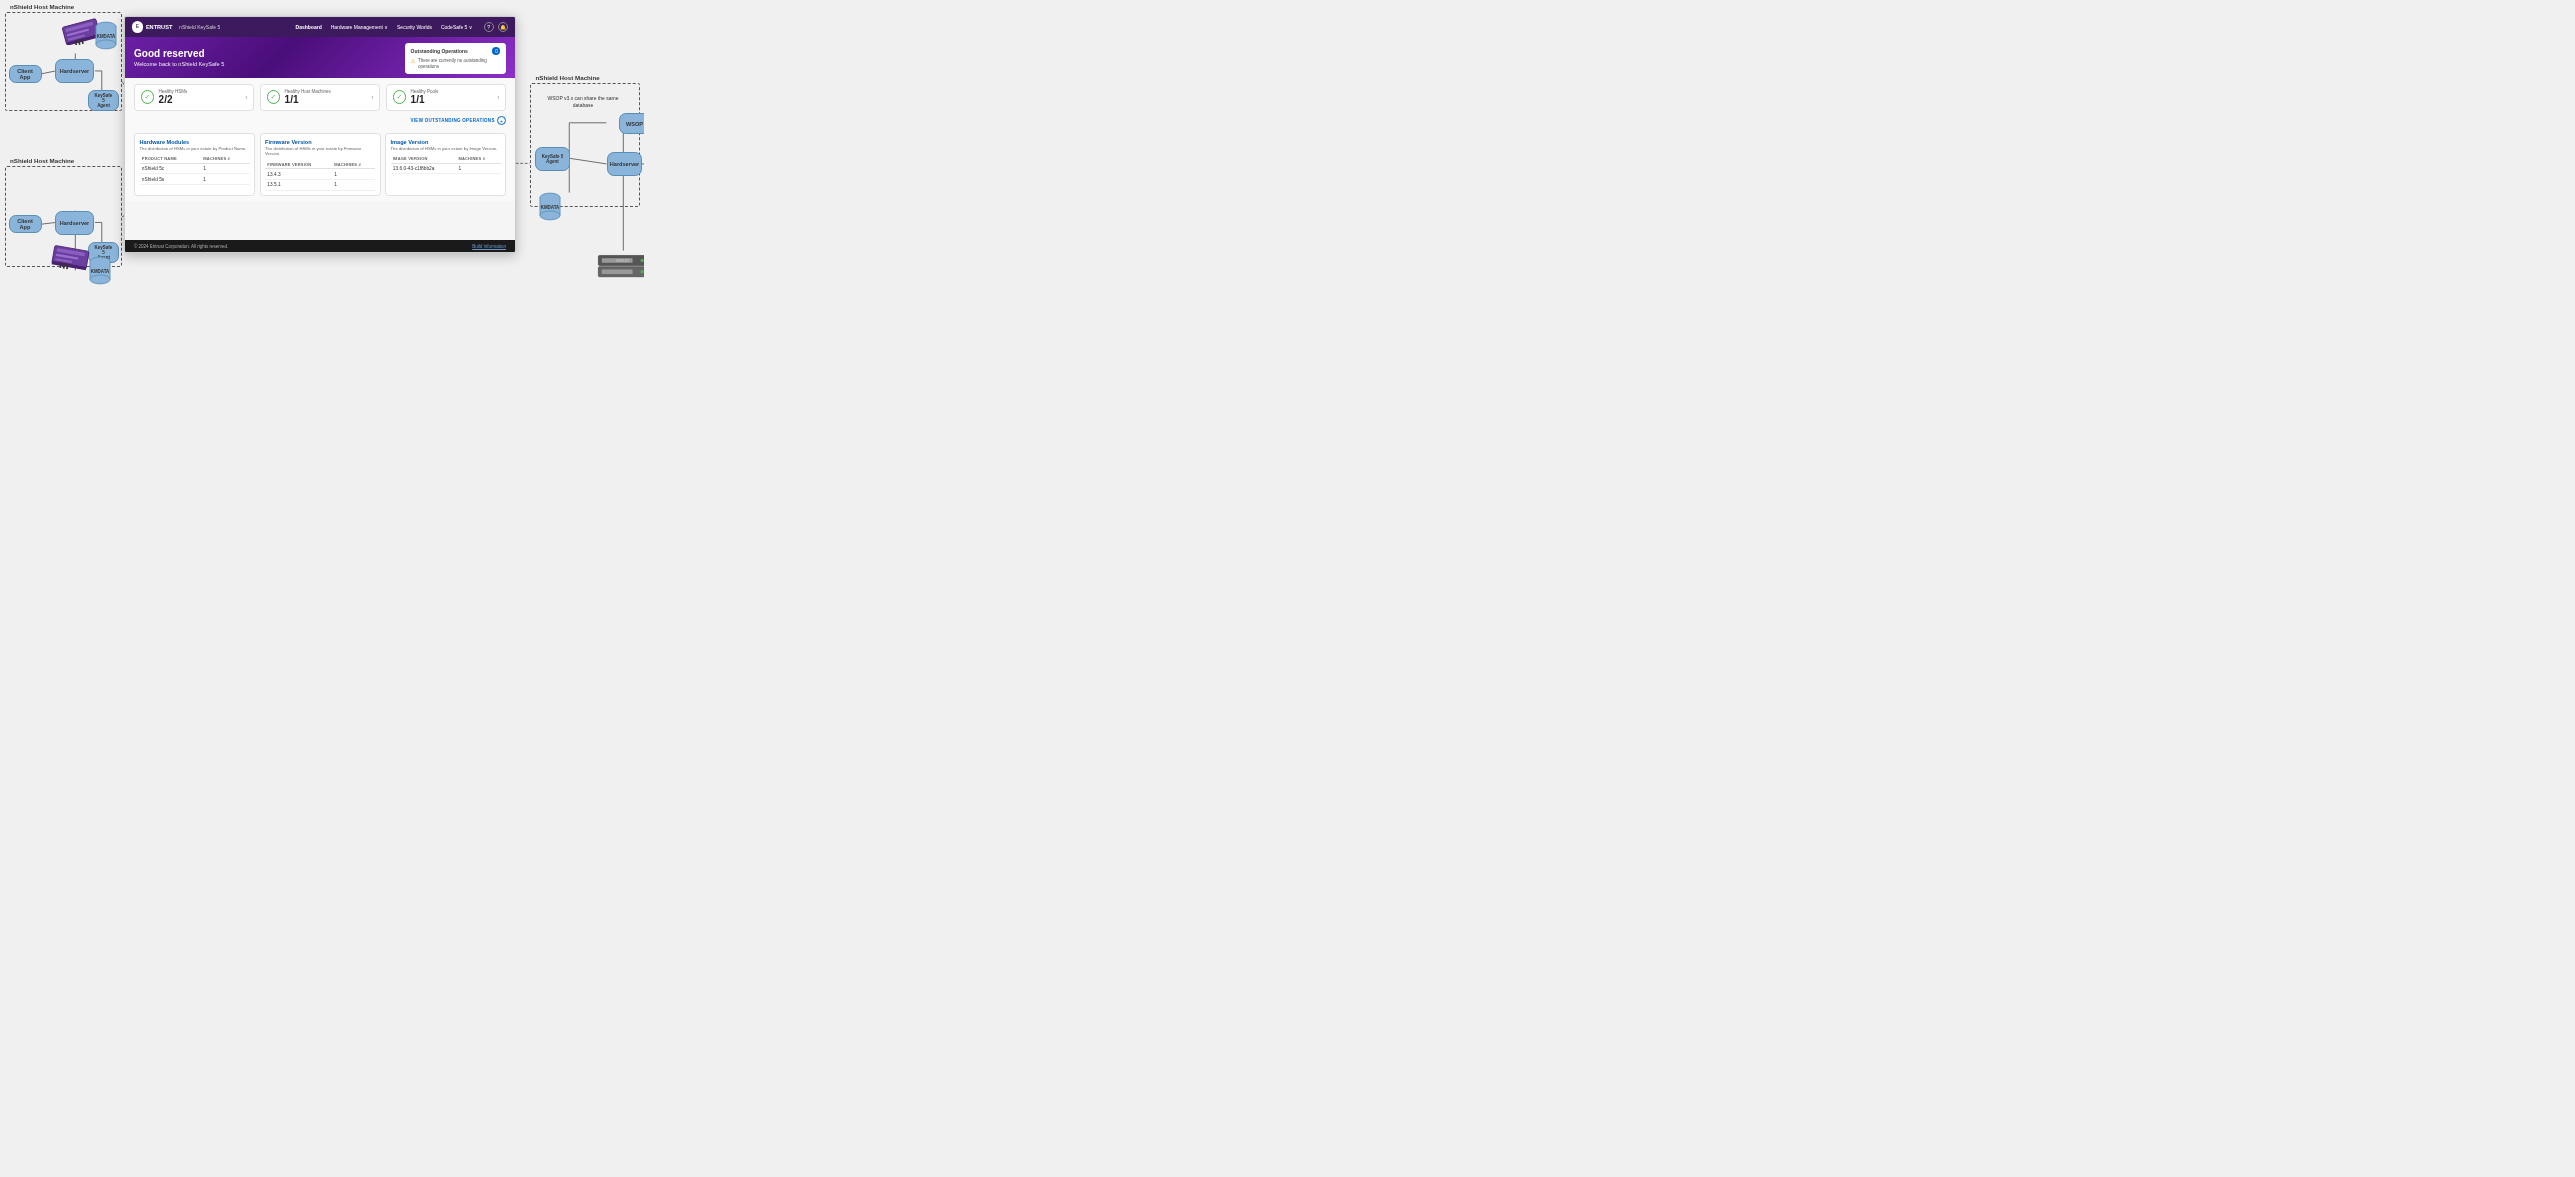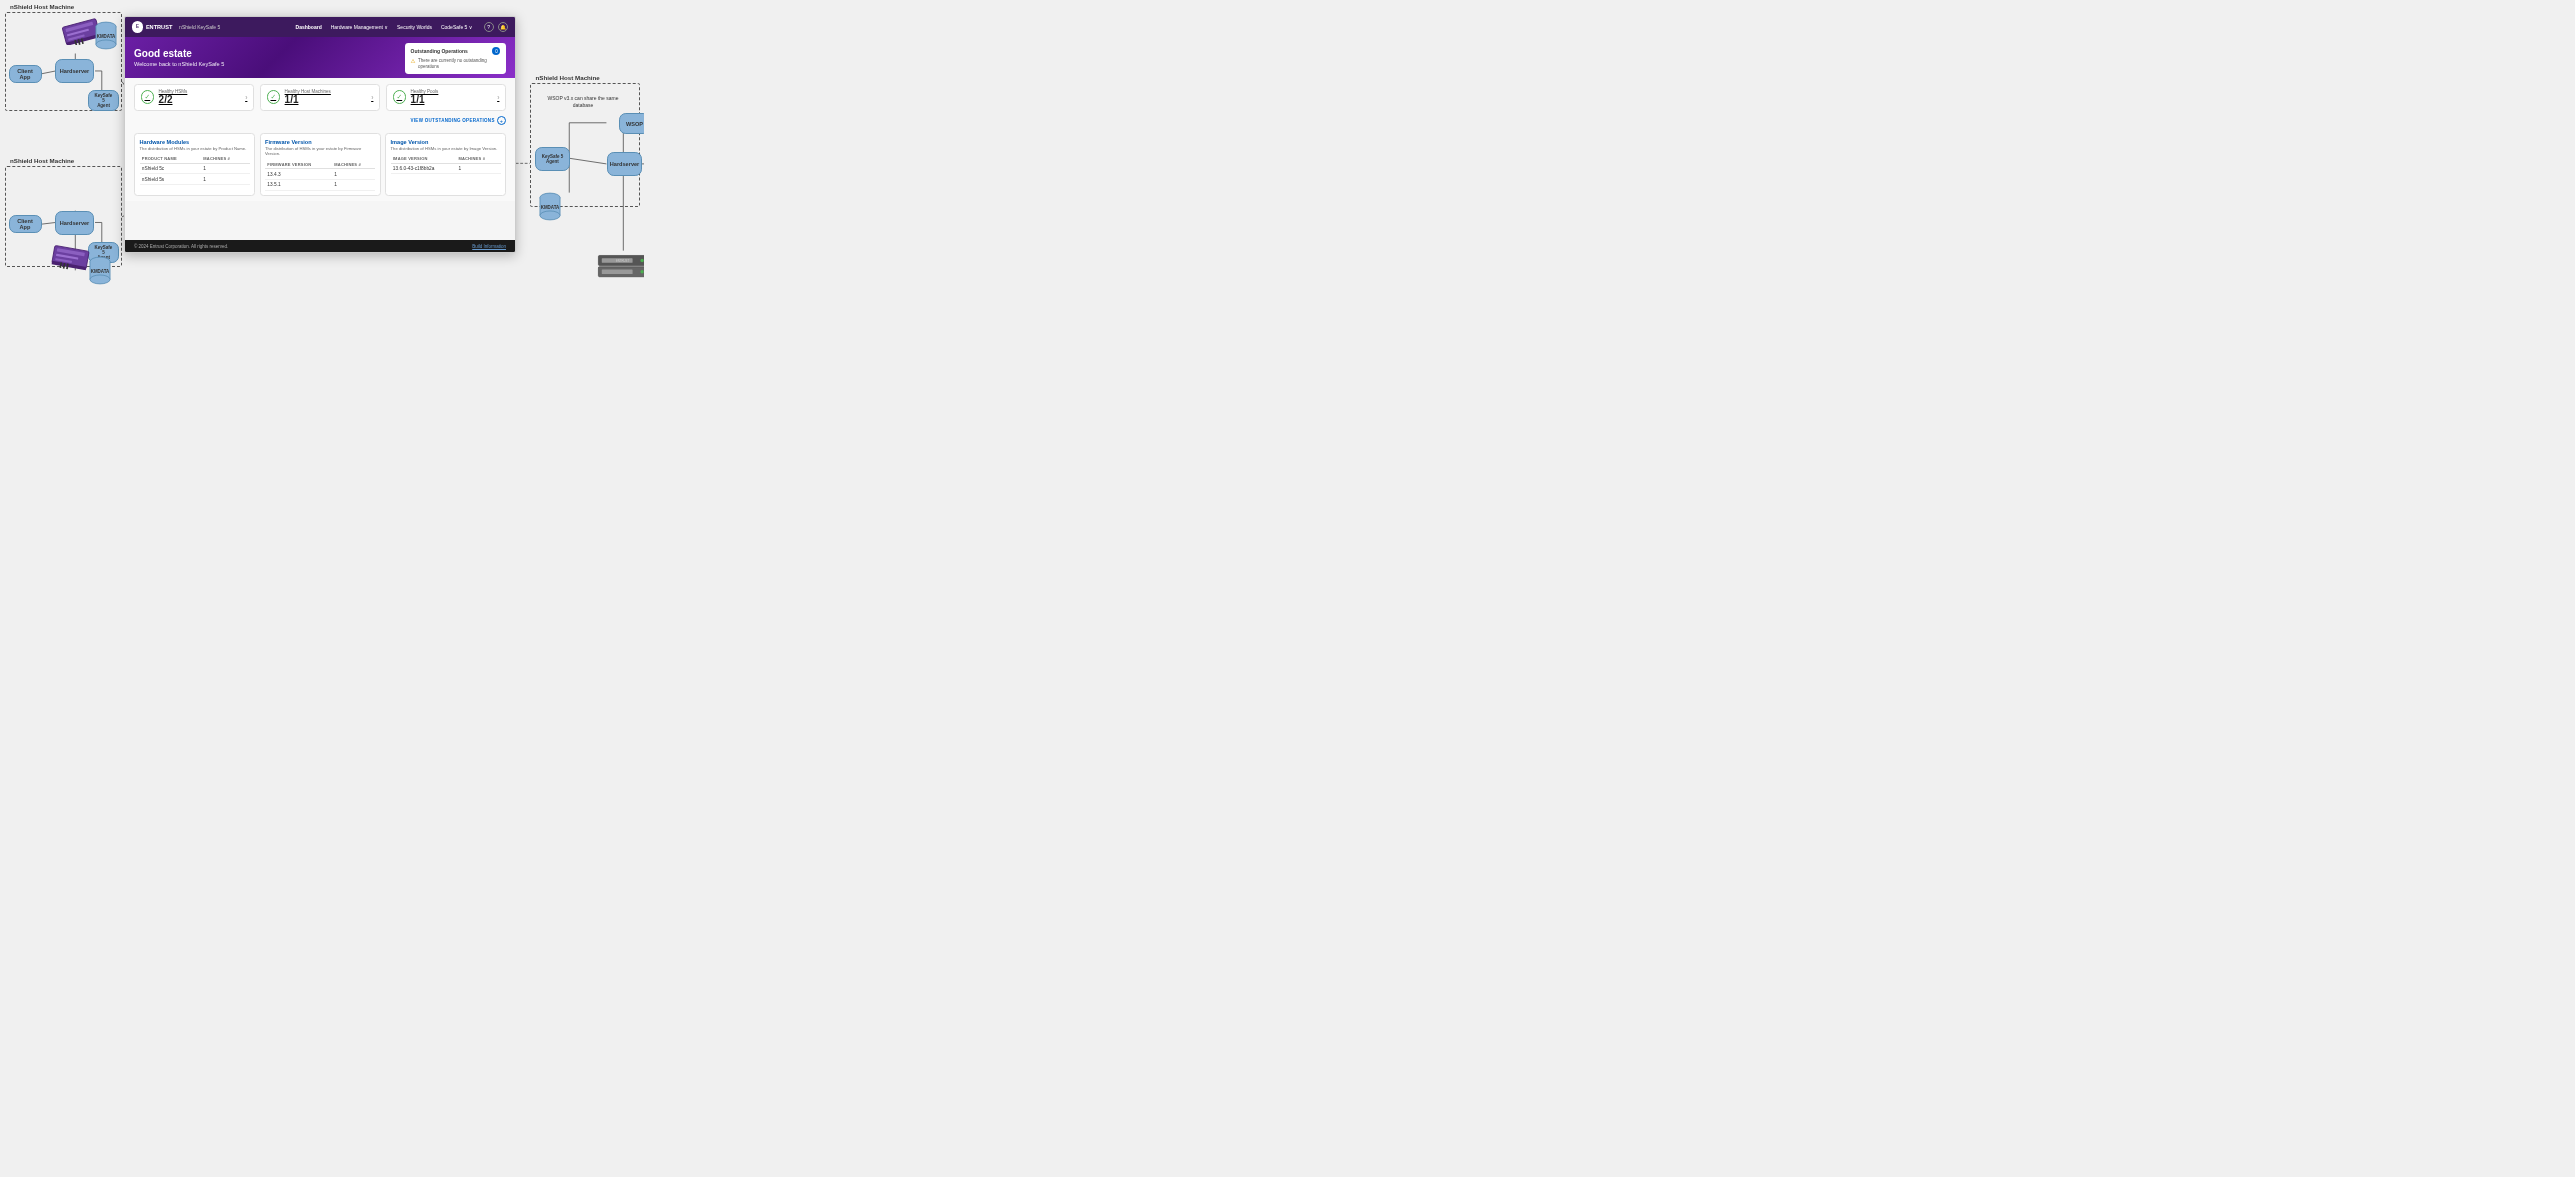--- a/index.html
+++ b/index.html
@@ -204,21 +204,20 @@
       font-size: 5.6px;
       flex-shrink: 0;
     }
 
     
     .stats-row {
       display: flex;
       gap: 6px;
       padding: 5.6px 9px;
       background: #f9f9f9;
-      text-decoration: underline;
     }
     .stat-card {
       flex: 1;
       background: white;
       border: 0.6px solid #e0e0e0;
       border-radius: 3.4px;
       padding: 4.5px 5.6px;
       display: flex;
       align-items: center;
       gap: 4.5px;
@@ -661,21 +660,21 @@
       <span class="nav-item">Security Worlds</span>
       <span class="nav-item">CodeSafe 5 ∨</span>
     </div>
     <div class="nav-icons">
       <div class="nav-icon-circle">?</div>
       <div class="nav-icon-circle">🔔</div>
     </div>
   </div>
 
   <div class="hero">
-    <div class="hero-title">Good estate</div>
+    <div class="hero-title">Good reserved</div>
     <div class="hero-subtitle">Welcome back to nShield KeySafe 5</div>
     <div class="hero-operations">
       <div class="ops-header">
         <span class="ops-title">Outstanding Operations</span>
         <span class="ops-badge">0</span>
       </div>
       <div class="ops-message">
         <span class="ops-warning-icon">⚠</span>
         <span>There are currently no outstanding operations</span>
       </div>

